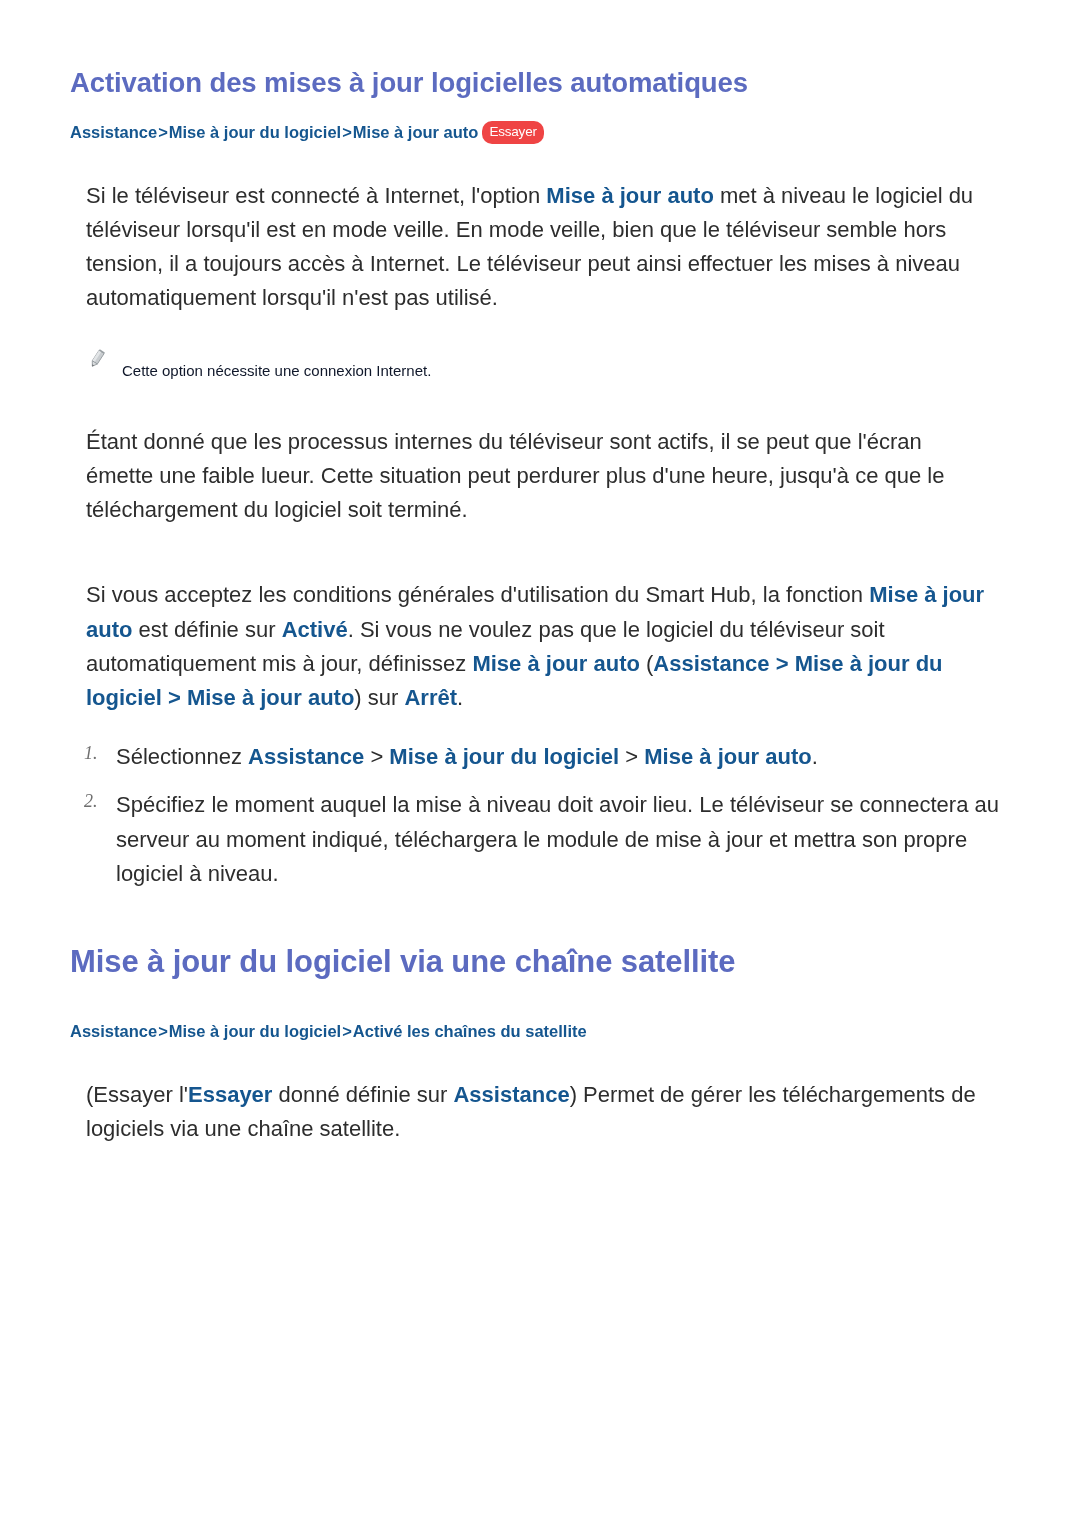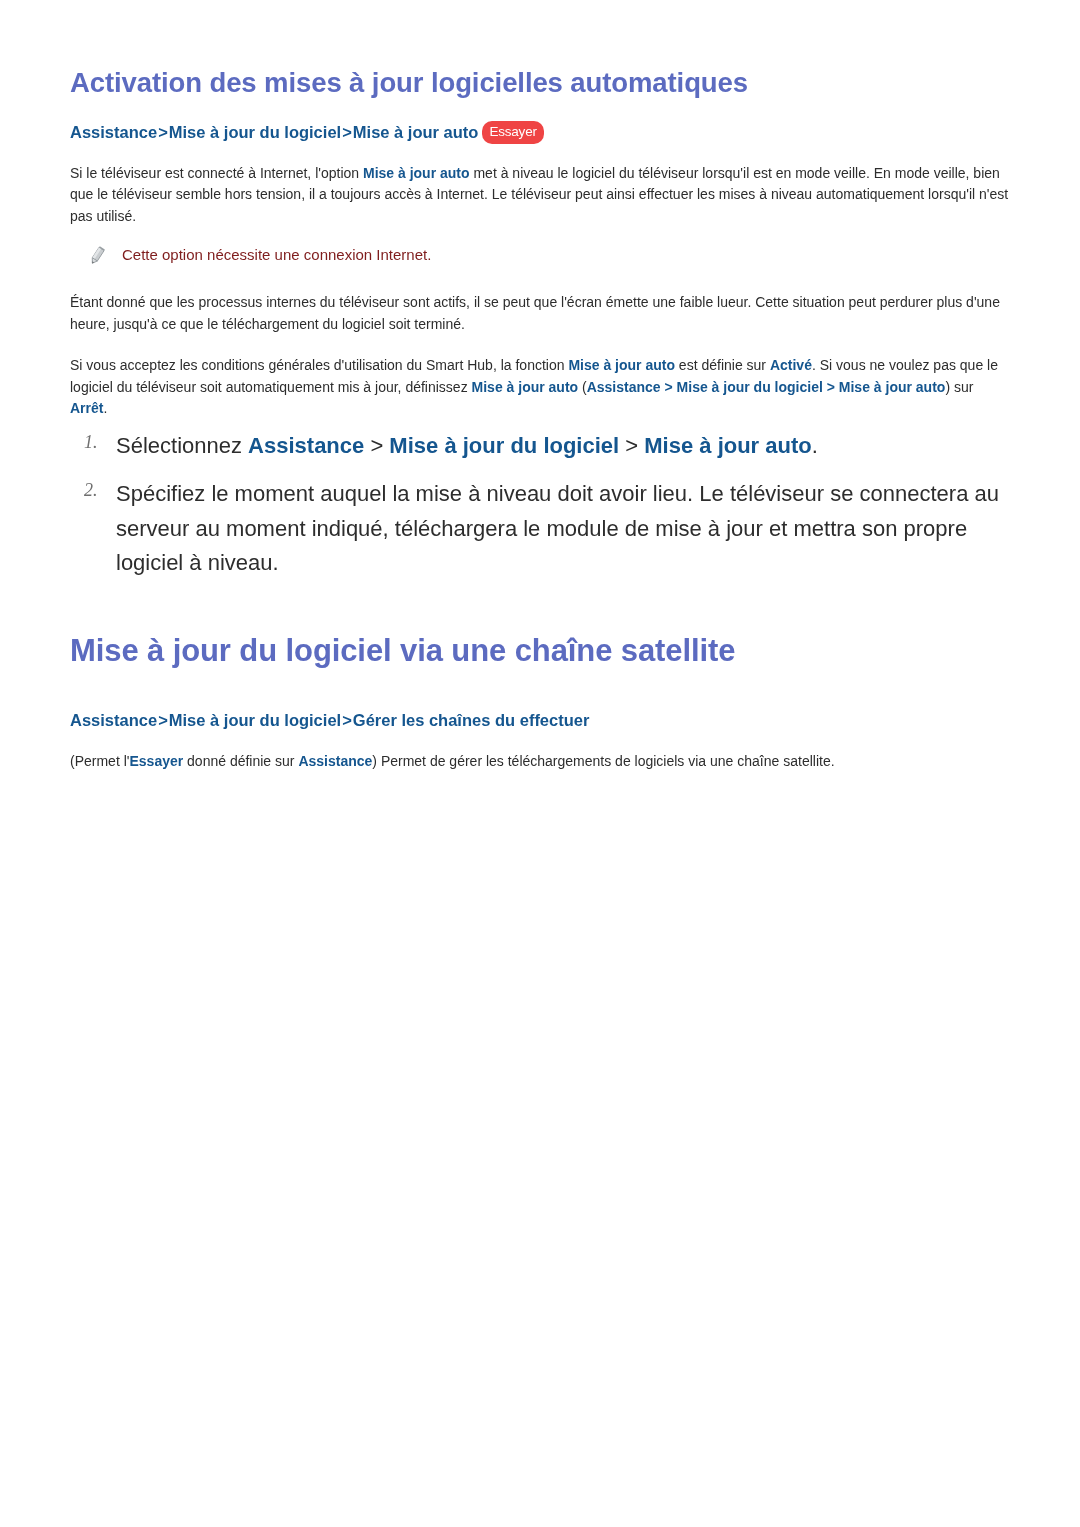--- a/index.html
+++ b/index.html
@@ -62,23 +62,23 @@
     padding: 4px 7px 5px 7px;
     border-radius: 10px;
     vertical-align: 2px;
     margin-left: 4px;
     letter-spacing: -0.2px;
   }
 
   
   .para {
     color: #2d2d2d;
-    font-size: 14px;
+    font-size: 22px;
     line-height: 1.555;
-    margin: 0;
+    margin: 16px;
     max-width: 942px;
   }
   .b-blue {
     color: #15568f;
     font-weight: bold;
   }
 
   
   .note {
     display: flex;
@@ -89,23 +89,24 @@
   .note .pencil {
     flex: 0 0 auto;
     width: 20px;
     height: 22px;
     margin-right: 15px;
     position: relative;
     top: 1px;
   }
   .note .pencil svg { display: block; }
   .note .note-text {
-    color: #7f1d1d;
+    color: #0f172a;
     font-size: 15px;
     line-height: 1.5;
+    margin-top: 13px;
   }
 
   
   .olist {
     margin: 0;
     padding: 0;
     list-style: none;
   }
   .olist li {
     display: flex;
@@ -197,19 +198,19 @@
 
   <div class="sp-52"></div>
 
   <h1 class="h1 second">Mise à jour du logiciel via une chaîne satellite</h1>
 
   <div class="sp-19"></div>
 
 
   <div class="sp-22"></div>
 
-  <div class="path"><span>Assistance</span><span class="sep">&gt;</span><span>Mise à jour du logiciel</span><span class="sep">&gt;</span><span>Gérer les chaînes du effectuer</span></div>
-
-  <div class="sp-19"></div>
-
-  <p class="para"><span>(Permet l'</span><span class="b-blue">Essayer</span><span> donné définie sur </span><span class="b-blue">Assistance</span><span>) Permet de gérer les téléchargements de logiciels via une chaîne satellite.</span></p>
+  <div class="path"><span>Assistance</span><span class="sep">&gt;</span><span>Mise à jour du logiciel</span><span class="sep">&gt;</span><span>Activé les chaînes du satellite</span></div>
+
+  <div class="sp-19"></div>
+
+  <p class="para"><span>(Essayer l'</span><span class="b-blue">Essayer</span><span> donné définie sur </span><span class="b-blue">Assistance</span><span>) Permet de gérer les téléchargements de logiciels via une chaîne satellite.</span></p>
 
 </div>
 
 </body></html>

